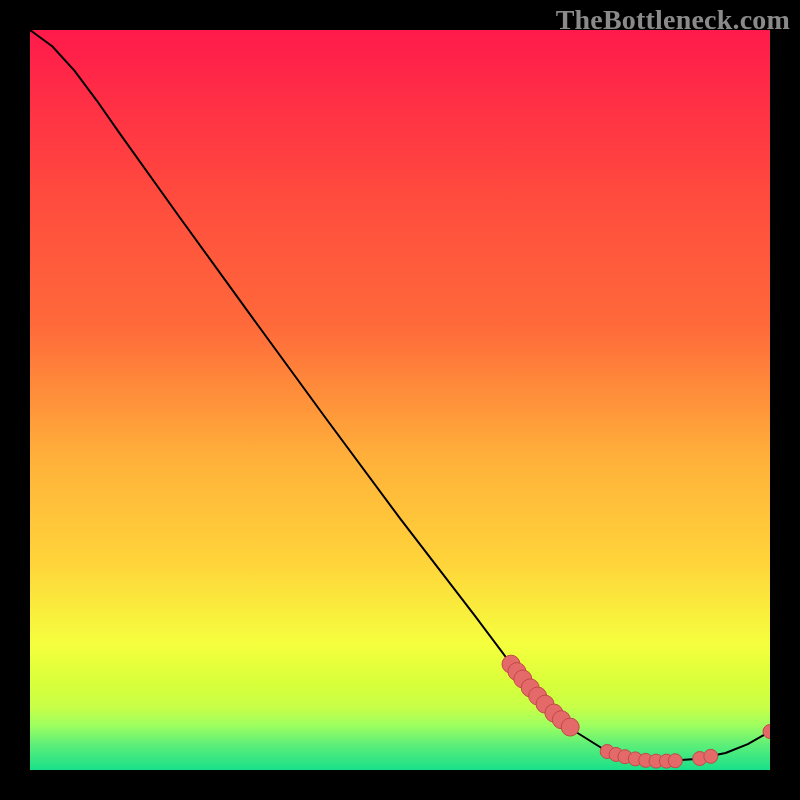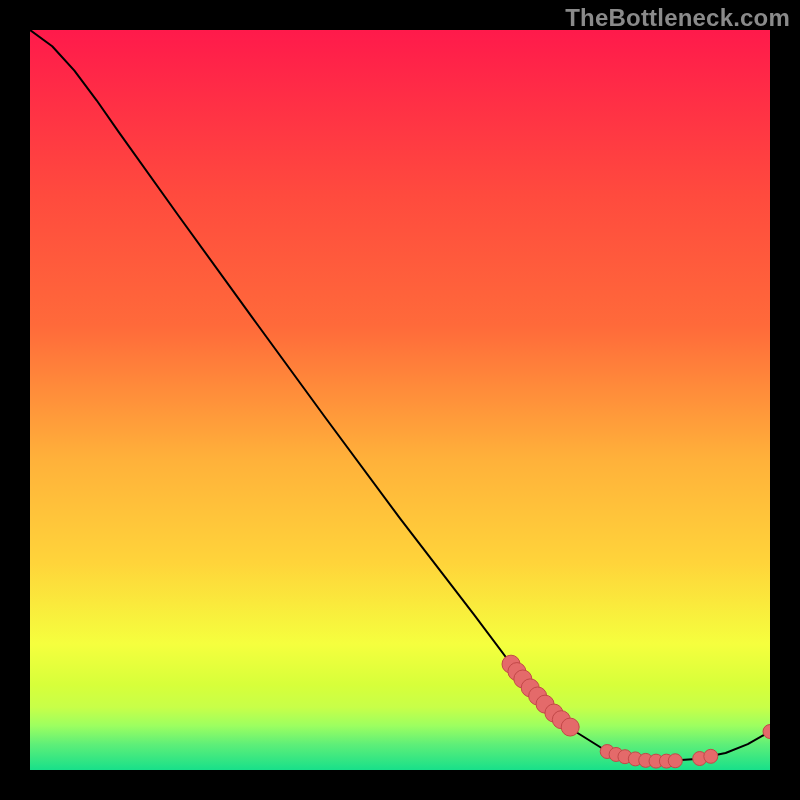--- a/index.html
+++ b/index.html
@@ -1,22 +1,22 @@
 <!DOCTYPE html>
 <html><head>
 <meta charset="utf-8">
 <style>
   * { margin: 0; padding: 0; box-sizing: border-box; }
   html, body { width: 800px; height: 800px; overflow: hidden; background: #000; }
   .frame { position: relative; width: 800px; height: 800px; background: #000; }
   .watermark {
     position: absolute;
     top: 4px; right: 10px;
-    font-family: Liberation Sans, sans-serif;
-    font-size: 24px;
+    font-family: Liberation Serif, serif;
+    font-size: 28px;
     font-weight: 600;
     color: #8a8a8a;
     letter-spacing: 0.2px;
   }
   .plot {
     position: absolute;
     left: 30px; top: 30px;
     width: 740px; height: 740px;
   }
   svg { display: block; }

